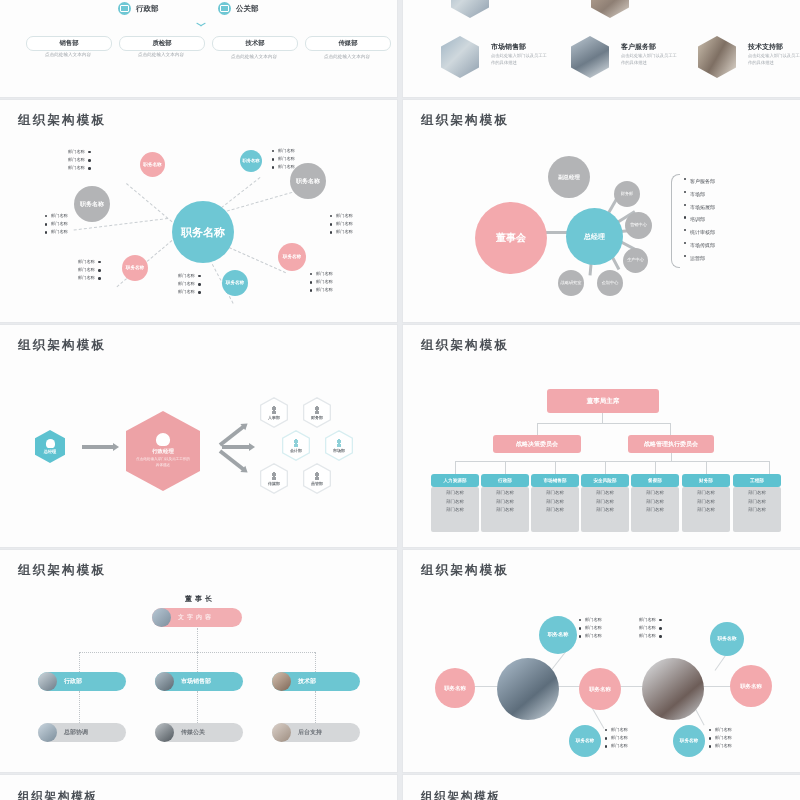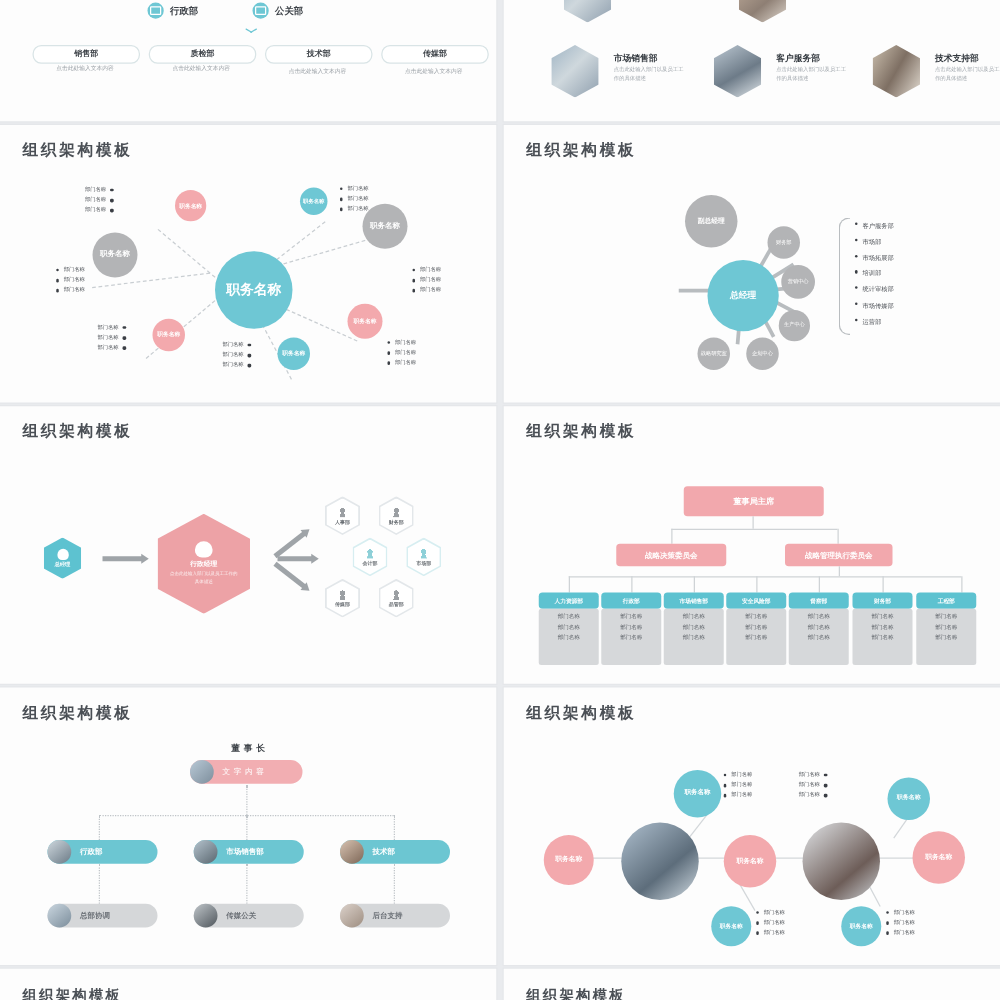--- a/index.html
+++ b/index.html
@@ -116,21 +116,21 @@
 
 <div class="grid">
 
   <div class="slide s1">
     <div class="hdr" style="left:118px;top:2px;">
       <span class="ic">
           <i></i>
         </span>
       <span class="tx">行政部</span>
     </div>
-    <div class="hdr" style="left:202px;top:2px;">
+    <div class="hdr" style="left:218px;top:2px;">
       <span class="ic">
           <i></i>
         </span>
       <span class="tx">公关部</span>
     </div>
     <div class="chev"></div>
 
     <div class="pill" style="left:26px;top:36px;">
         <span>销售部</span>
       </div>
@@ -250,20 +250,23 @@
     <div class="s-title">组织架构模板</div>
 
     <div class="line" style="left:140px;top:131px;width:42px;height:3px;background:#b8bcbf;"></div>
     <div class="line" style="left:196px;top:128px;width:38px;transform:rotate(-60deg);height:3px;background:#b8bcbf;"></div>
     <div class="line" style="left:203px;top:128px;width:34px;transform:rotate(-32deg);height:3px;background:#b8bcbf;"></div>
     <div class="line" style="left:206px;top:131px;width:40px;transform:rotate(-5deg);height:3px;background:#b8bcbf;"></div>
     <div class="line" style="left:206px;top:134px;width:38px;transform:rotate(28deg);height:3px;background:#b8bcbf;"></div>
     <div class="line" style="left:200px;top:138px;width:34px;transform:rotate(62deg);height:3px;background:#b8bcbf;"></div>
     <div class="line" style="left:190px;top:140px;width:34px;transform:rotate(95deg);height:3px;background:#b8bcbf;"></div>
 
+    <div class="circ pink" style="left:72px;top:102px;width:72px;height:72px;font-size:10px;font-weight:bold;">
+        <span>董事会</span>
+      </div>
     <div class="circ teal" style="left:163px;top:108px;width:57px;height:57px;font-size:7px;font-weight:bold;">
         <span>总经理</span>
       </div>
     <div class="circ grey" style="left:145px;top:56px;width:42px;height:42px;font-size:5.4px;font-weight:bold;">
         <span>副总经理</span>
       </div>
 
     <div class="circ grey" style="left:211px;top:81px;width:26px;height:26px;font-size:4.2px;">
         <span>财务部</span>
       </div>

